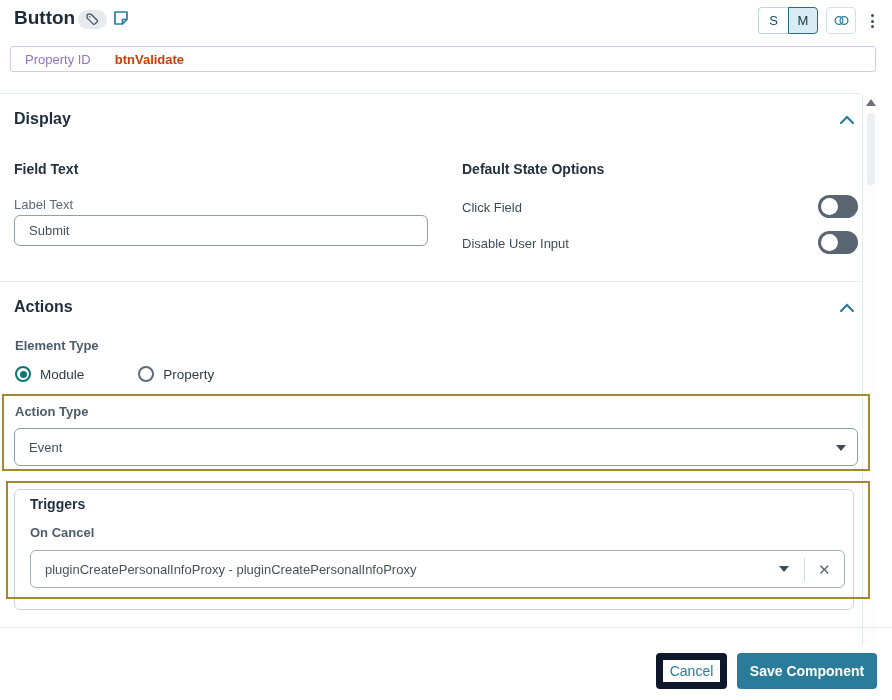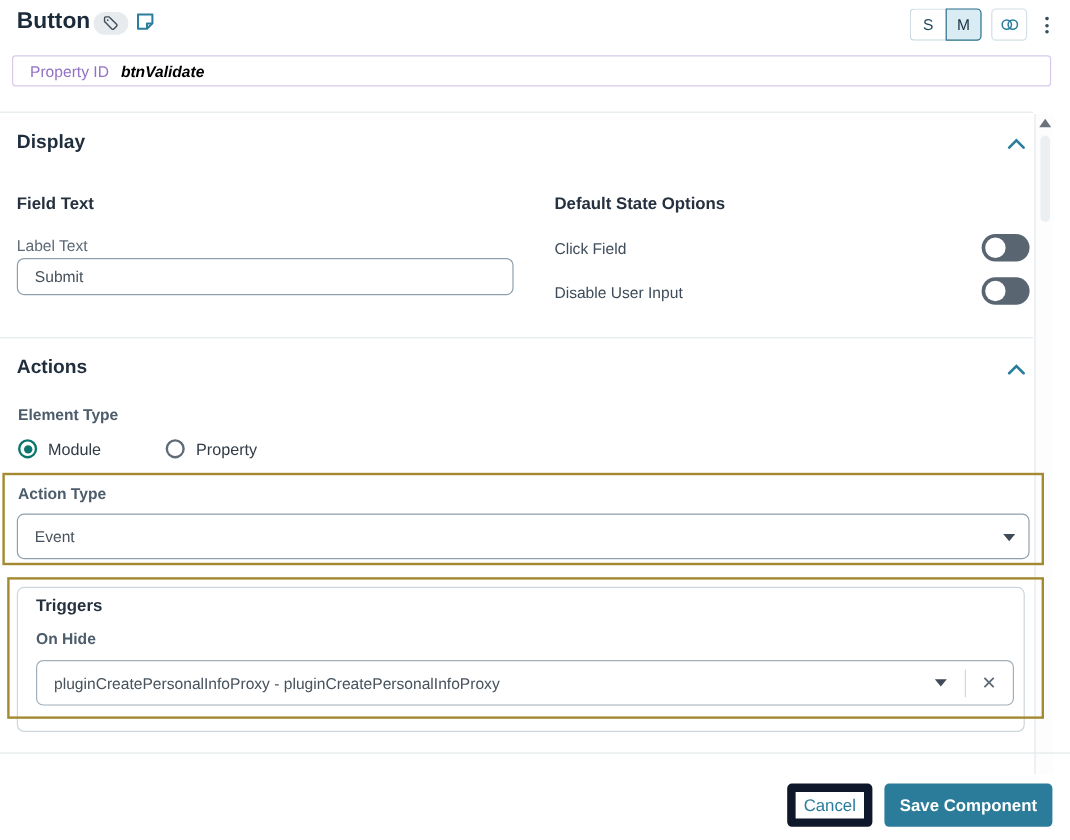--- a/index.html
+++ b/index.html
@@ -21,21 +21,21 @@
   .link-btn { position:absolute; left:826px; top:7px; width:30px; height:27px; border:1px solid #d3dfe4;
               border-radius:4px; background:#fff; display:flex; align-items:center; justify-content:center; cursor:pointer; }
   .kebab { position:absolute; left:866px; top:9px; width:12px; height:24px; display:flex; flex-direction:column;
            align-items:center; justify-content:center; gap:2.5px; cursor:pointer; }
   .kebab i { width:3px; height:3px; border-radius:50%; background:#33505f; }
 
   
   .prop-row { position:absolute; left:10px; top:46px; width:866px; height:26px; border:1px solid #d8c9ea;
               border-radius:3px; display:flex; align-items:center; background:#fff; }
   .prop-label { margin-left:14px; font-size:13px; color:#9272c4; }
-  .prop-value { margin-left:10px; font-size:13px; font-weight:bold; color:#000000;font-style:italic; }
+  .prop-value { margin-left:24px; font-size:13px; font-weight:bold; color:#c2410c; }
 
   .divider { position:absolute; left:0; height:1px; background:#e3e9ec; }
 
   
   .scrollbar { position:absolute; left:862px; top:95px; width:16px; height:550px; border-left:1px solid #e4eaed; background:#fdfdfd; }
   .scroll-up { position:absolute; left:3px; top:4px; width:0; height:0;
                border-left:5px solid transparent; border-right:5px solid transparent; border-bottom:7px solid #6a737b; }
   .scroll-thumb { position:absolute; left:4px; top:18px; width:8px; height:72px; background:#ebeff1; border-radius:4px; }
 
   
@@ -175,21 +175,21 @@
   <div class="bold-label" style="left:15px; top:404px;">Action Type</div>
   <div class="text-input" style="left:14px; top:428px; width:844px; height:38px;">
     <span>Event</span>
   </div>
   <div class="caret-down" style="position:absolute; left:836px; top:445px;"></div>
 
   <div class="gray-card"></div>
   <div class="hl-box" style="left:6px; top:481px; width:864px; height:118px;"></div>
 
   <div class="sub-title" style="left:30px; top:496px;">Triggers</div>
-  <div class="bold-label" style="left:30px; top:525px;">On Hide</div>
+  <div class="bold-label" style="left:30px; top:525px;">On Cancel</div>
 
   <div class="text-input" style="left:30px; top:550px; width:815px; height:38px; border-color:#a2afb9;">
     <span>pluginCreatePersonalInfoProxy - pluginCreatePersonalInfoProxy</span>
   </div>
   <div class="caret-down" style="position:absolute; left:779px; top:566px;"></div>
   <div class="vsep" style="left:804px; top:558px; height:23px;"></div>
   <div class="clear-x" style="left:818px; top:562px;">✕</div>
 
   <div class="divider" style="top:627px; width:892px;"></div>
   <button class="btn-cancel">Cancel</button>

